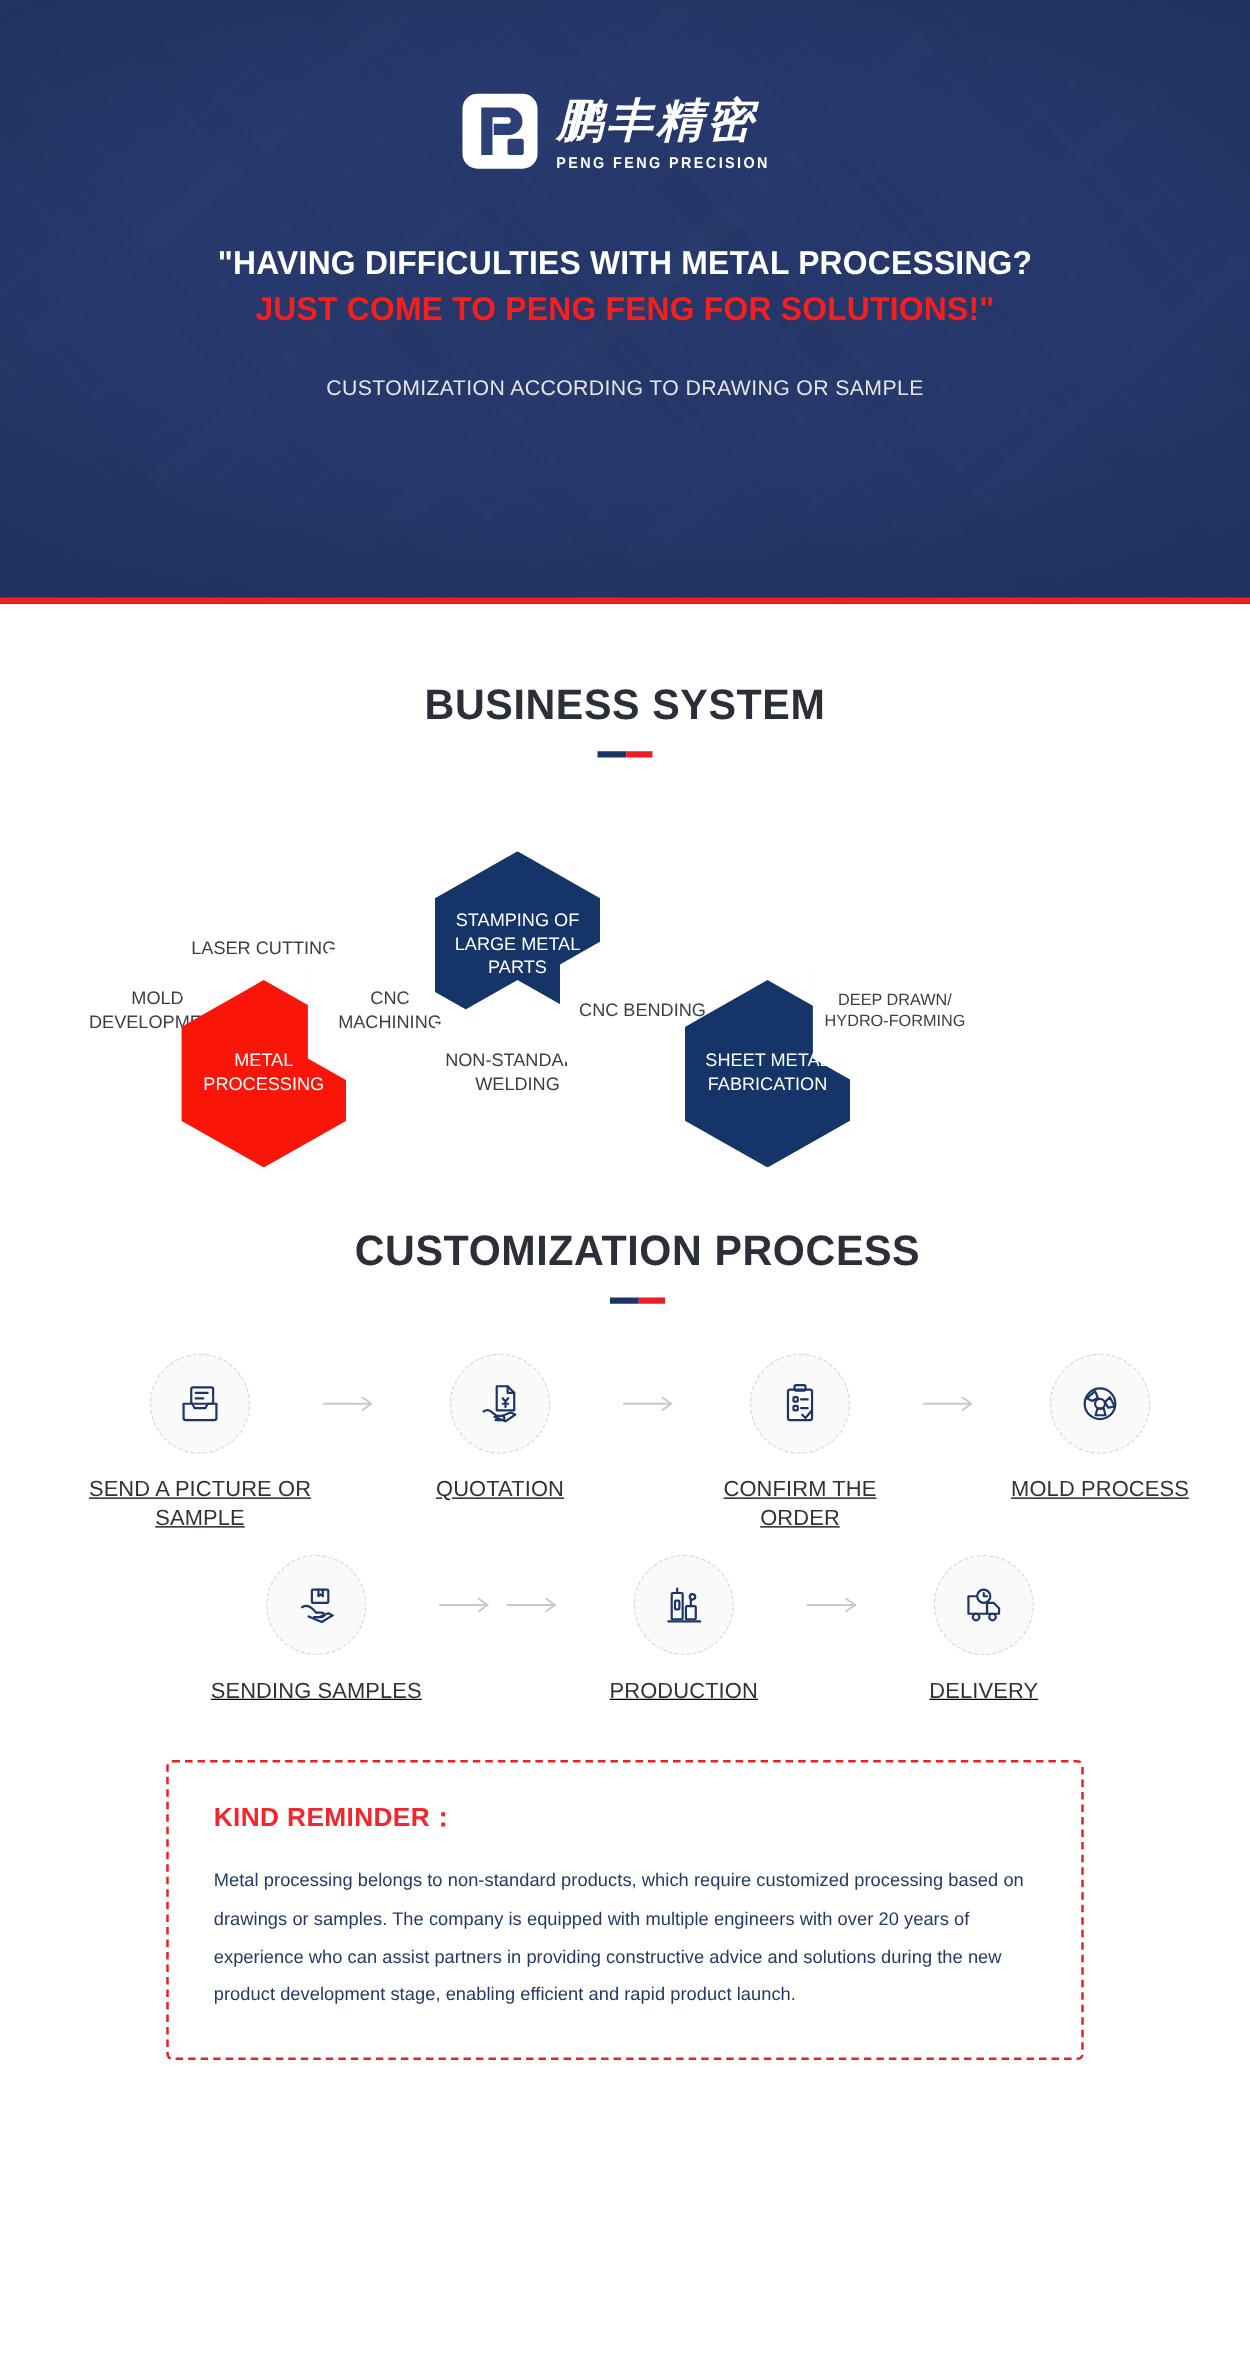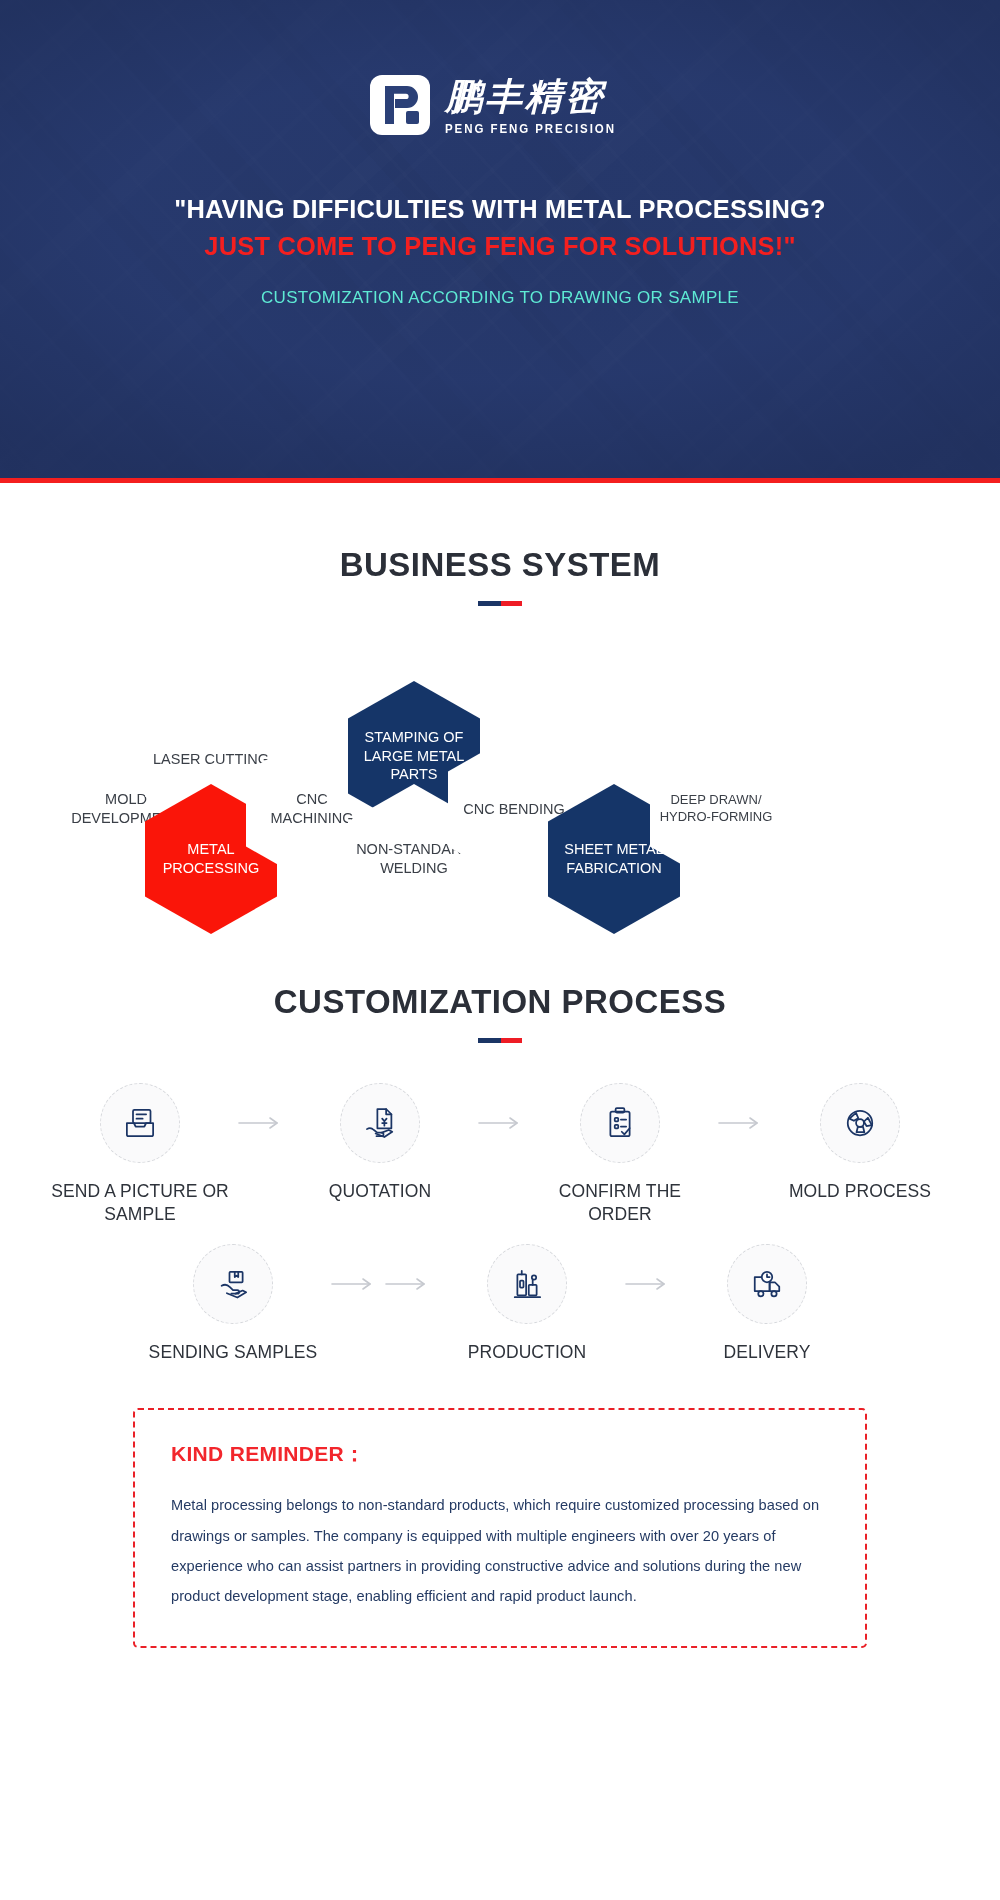--- a/index.html
+++ b/index.html
@@ -83,22 +83,22 @@
     color: #ffffff;
     font-size: 26.5px;
     font-weight: bold;
     letter-spacing: 0.2px;
     line-height: 1.38;
     transform: scaleX(0.96);
   }
   .headline .hl-red { color: #f41f1f; display: block; }
 
   .subline {
-    margin-top: 24px;
-    color: #5eead4;
+    margin-top: 36px;
+    color: #e5e5e5;
     font-size: 17px;
     letter-spacing: 0.3px;
     font-weight: 400;
   }
 
   .hero-rule {
     position: absolute;
     left: 0; top: 478px;
     width: 1000px; height: 5px;
     background: #f41f1f;
@@ -149,20 +149,21 @@
   }
   .hex-navy { background: #153568; color: #ffffff; }
   .hex-red  { background: #fa1509; color: #ffffff; }
   .hex span { display: block; font-size: 14.5px; }
   .hex.small span { font-size: 13px; }
 
   
   .proc {
     width: 849px;
     margin-top: 40px;
+    text-decoration: underline;
   }
   .proc-row {
     display: flex;
     align-items: flex-start;
     justify-content: center;
     width: 1000px;
   }
   .proc-row + .proc-row { margin-top: 18px; }
   .proc-item {
     width: 186px;
@@ -286,21 +287,21 @@
         </div>
         <div class="hex hex-navy" style="left: 548px; top: 146px;">
           <span>SHEET METAL FABRICATION</span>
         </div>
         <div class="hex hex-white small" style="left: 650px; top: 96px;">
           <span>DEEP DRAWN/ HYDRO-FORMING</span>
         </div>
       </div>
   </section>
 
-  <section style="padding-top:44px;">
+  <section style="padding-top:44px;padding-left:20px;">
     <h2 class="sec-title">CUSTOMIZATION PROCESS</h2>
     <div class="sec-divider">
       <i class="nv"></i>
       <i class="rd"></i>
     </div>
 
     <div class="proc">
       <div class="proc-row" id="proc-row-1">
           <div class="proc-item">
             <div class="proc-circle">

